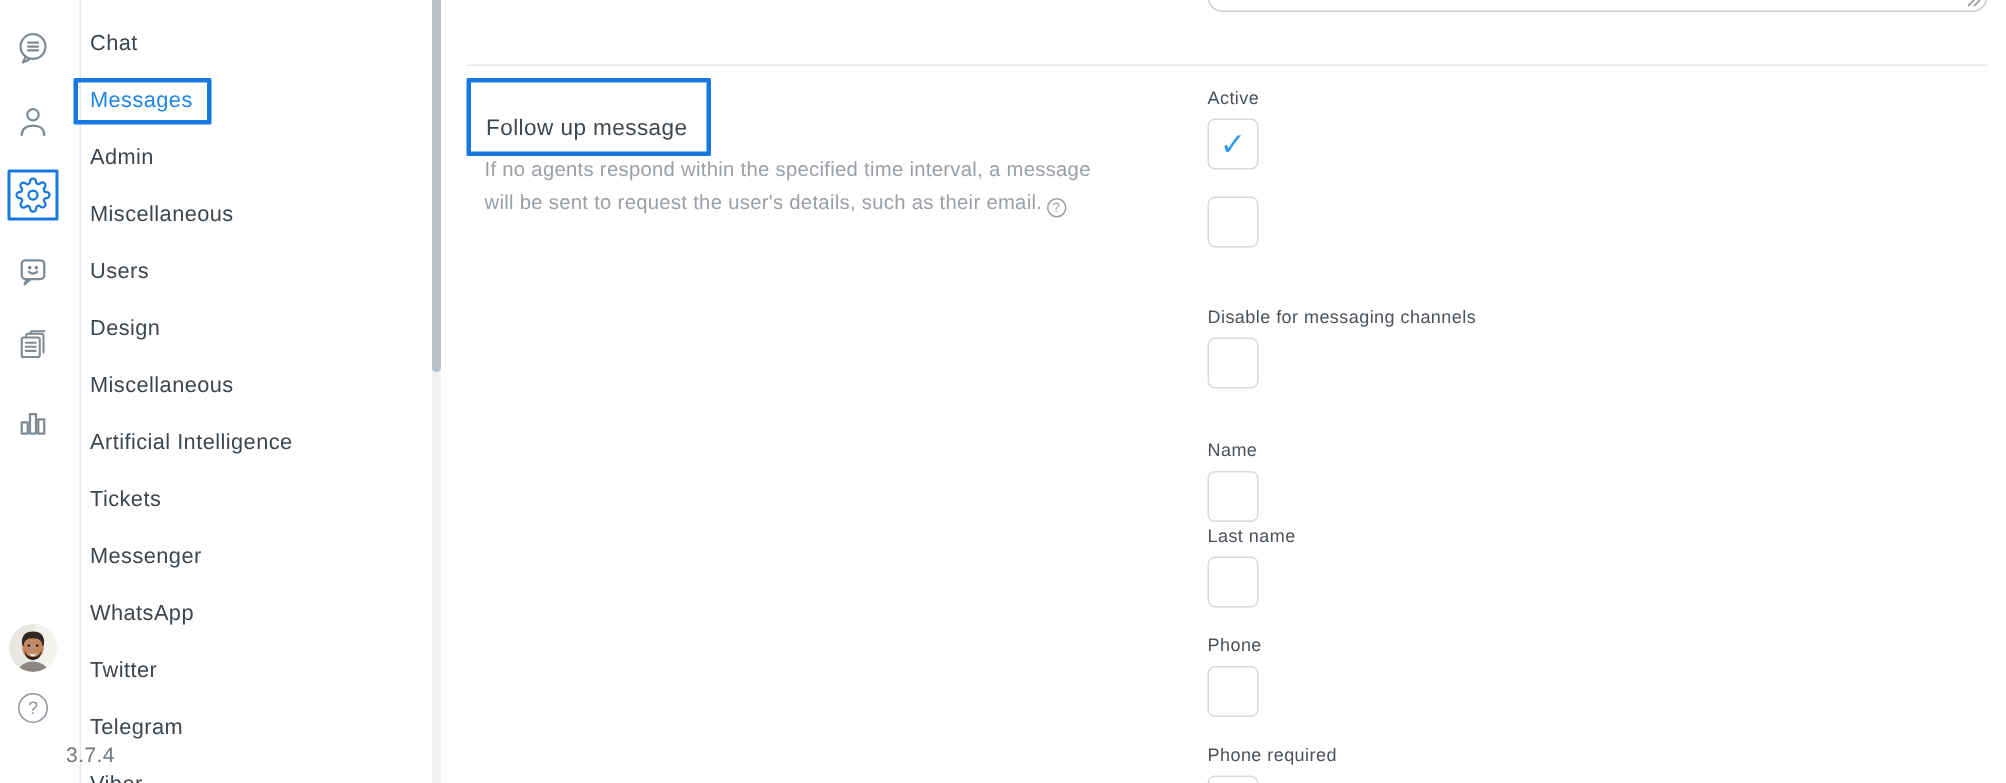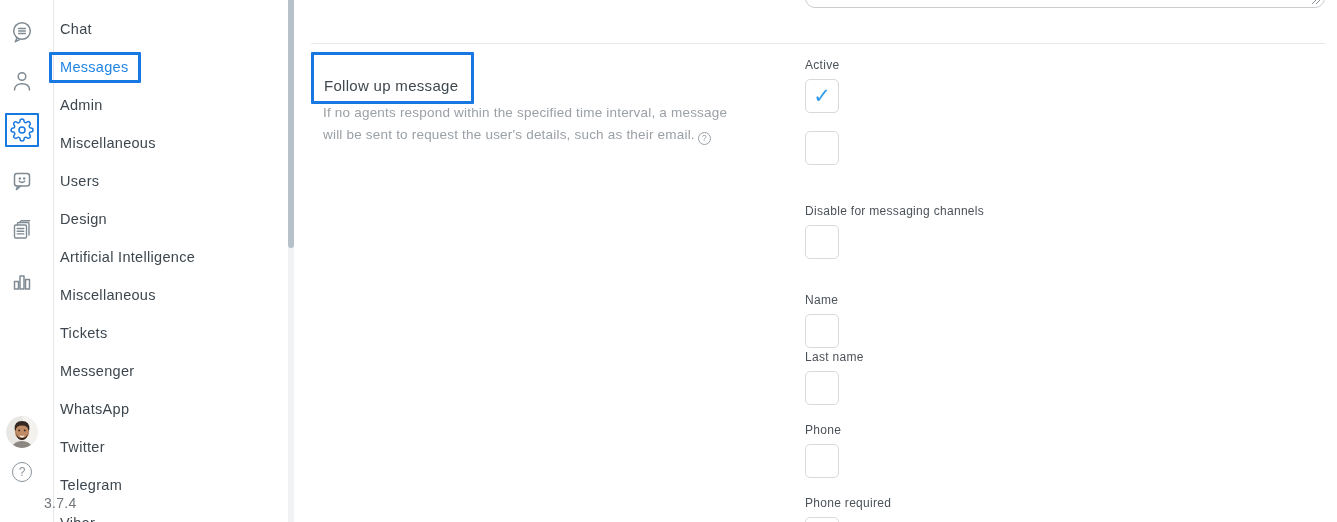--- a/index.html
+++ b/index.html
@@ -145,22 +145,22 @@
     <div class="version">3.7.4</div>
   </aside>
 
   <nav class="menu">
     <div class="menu-item"><span>Chat</span></div>
     <div class="menu-item"><span class="sel">Messages</span></div>
     <div class="menu-item"><span>Admin</span></div>
     <div class="menu-item"><span>Miscellaneous</span></div>
     <div class="menu-item"><span>Users</span></div>
     <div class="menu-item"><span>Design</span></div>
+    <div class="menu-item"><span>Miscellaneous</span></div>
     <div class="menu-item"><span>Artificial Intelligence</span></div>
-    <div class="menu-item"><span>Miscellaneous</span></div>
     <div class="menu-item"><span>Tickets</span></div>
     <div class="menu-item"><span>Messenger</span></div>
     <div class="menu-item"><span>WhatsApp</span></div>
     <div class="menu-item"><span>Twitter</span></div>
     <div class="menu-item"><span>Telegram</span></div>
     <div class="menu-item"><span>Viber</span></div>
   </nav>
 
   <div class="menu-scrollbar-track">
     <div class="menu-scrollbar-thumb"></div>

